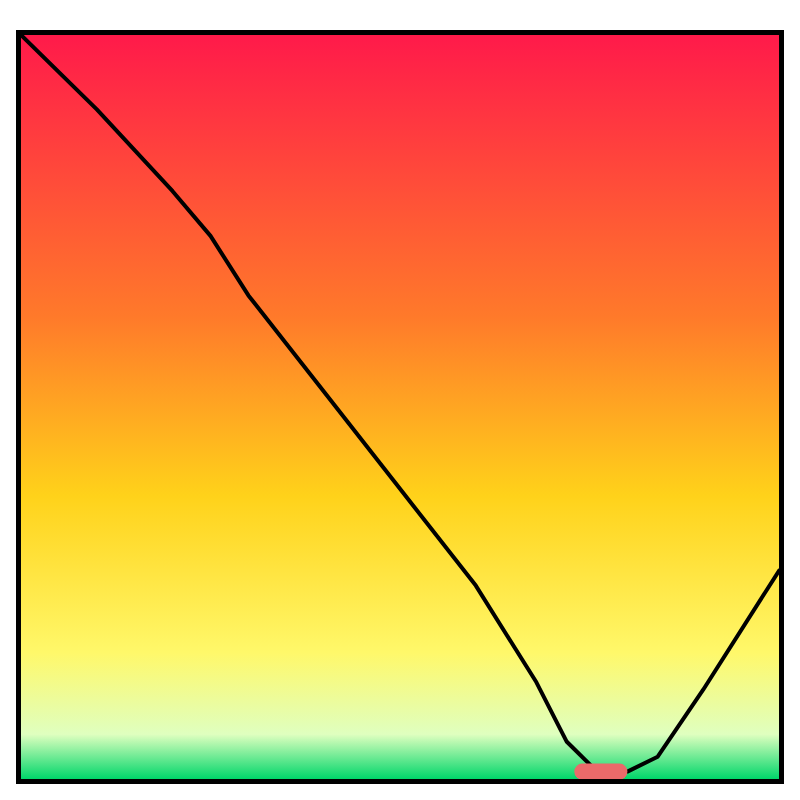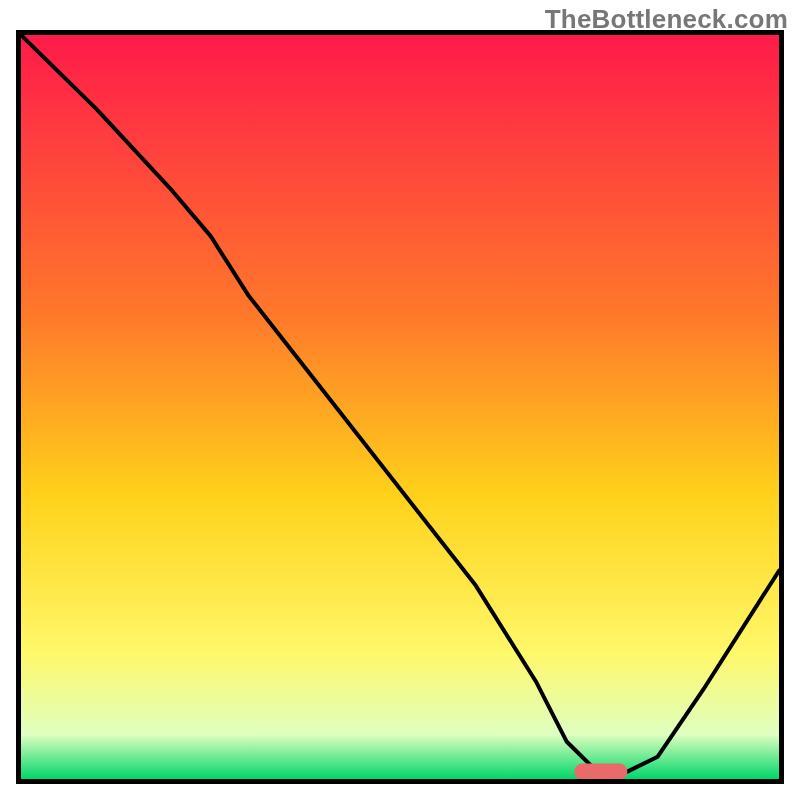--- a/index.html
+++ b/index.html
@@ -38,21 +38,20 @@
   .plot svg {
     display: block;
     width: 100%;
     height: 100%;
   }
 </style>
 </head>
 <body>
 
 <div class="container">
-  <div class="watermark">TheBottleneck.com</div>
 
   <div class="plot">
     <svg viewBox="0 0 758 744" preserveAspectRatio="none">
       <defs>
         <linearGradient id="bg-grad" x1="0" y1="0" x2="0" y2="1">
           <stop offset="0%" stop-color="#ff1a4a"></stop>
           <stop offset="38%" stop-color="#ff7a2a"></stop>
           <stop offset="62%" stop-color="#ffd21a"></stop>
           <stop offset="83%" stop-color="#fff86a"></stop>
           <stop offset="94%" stop-color="#dfffbf"></stop>

